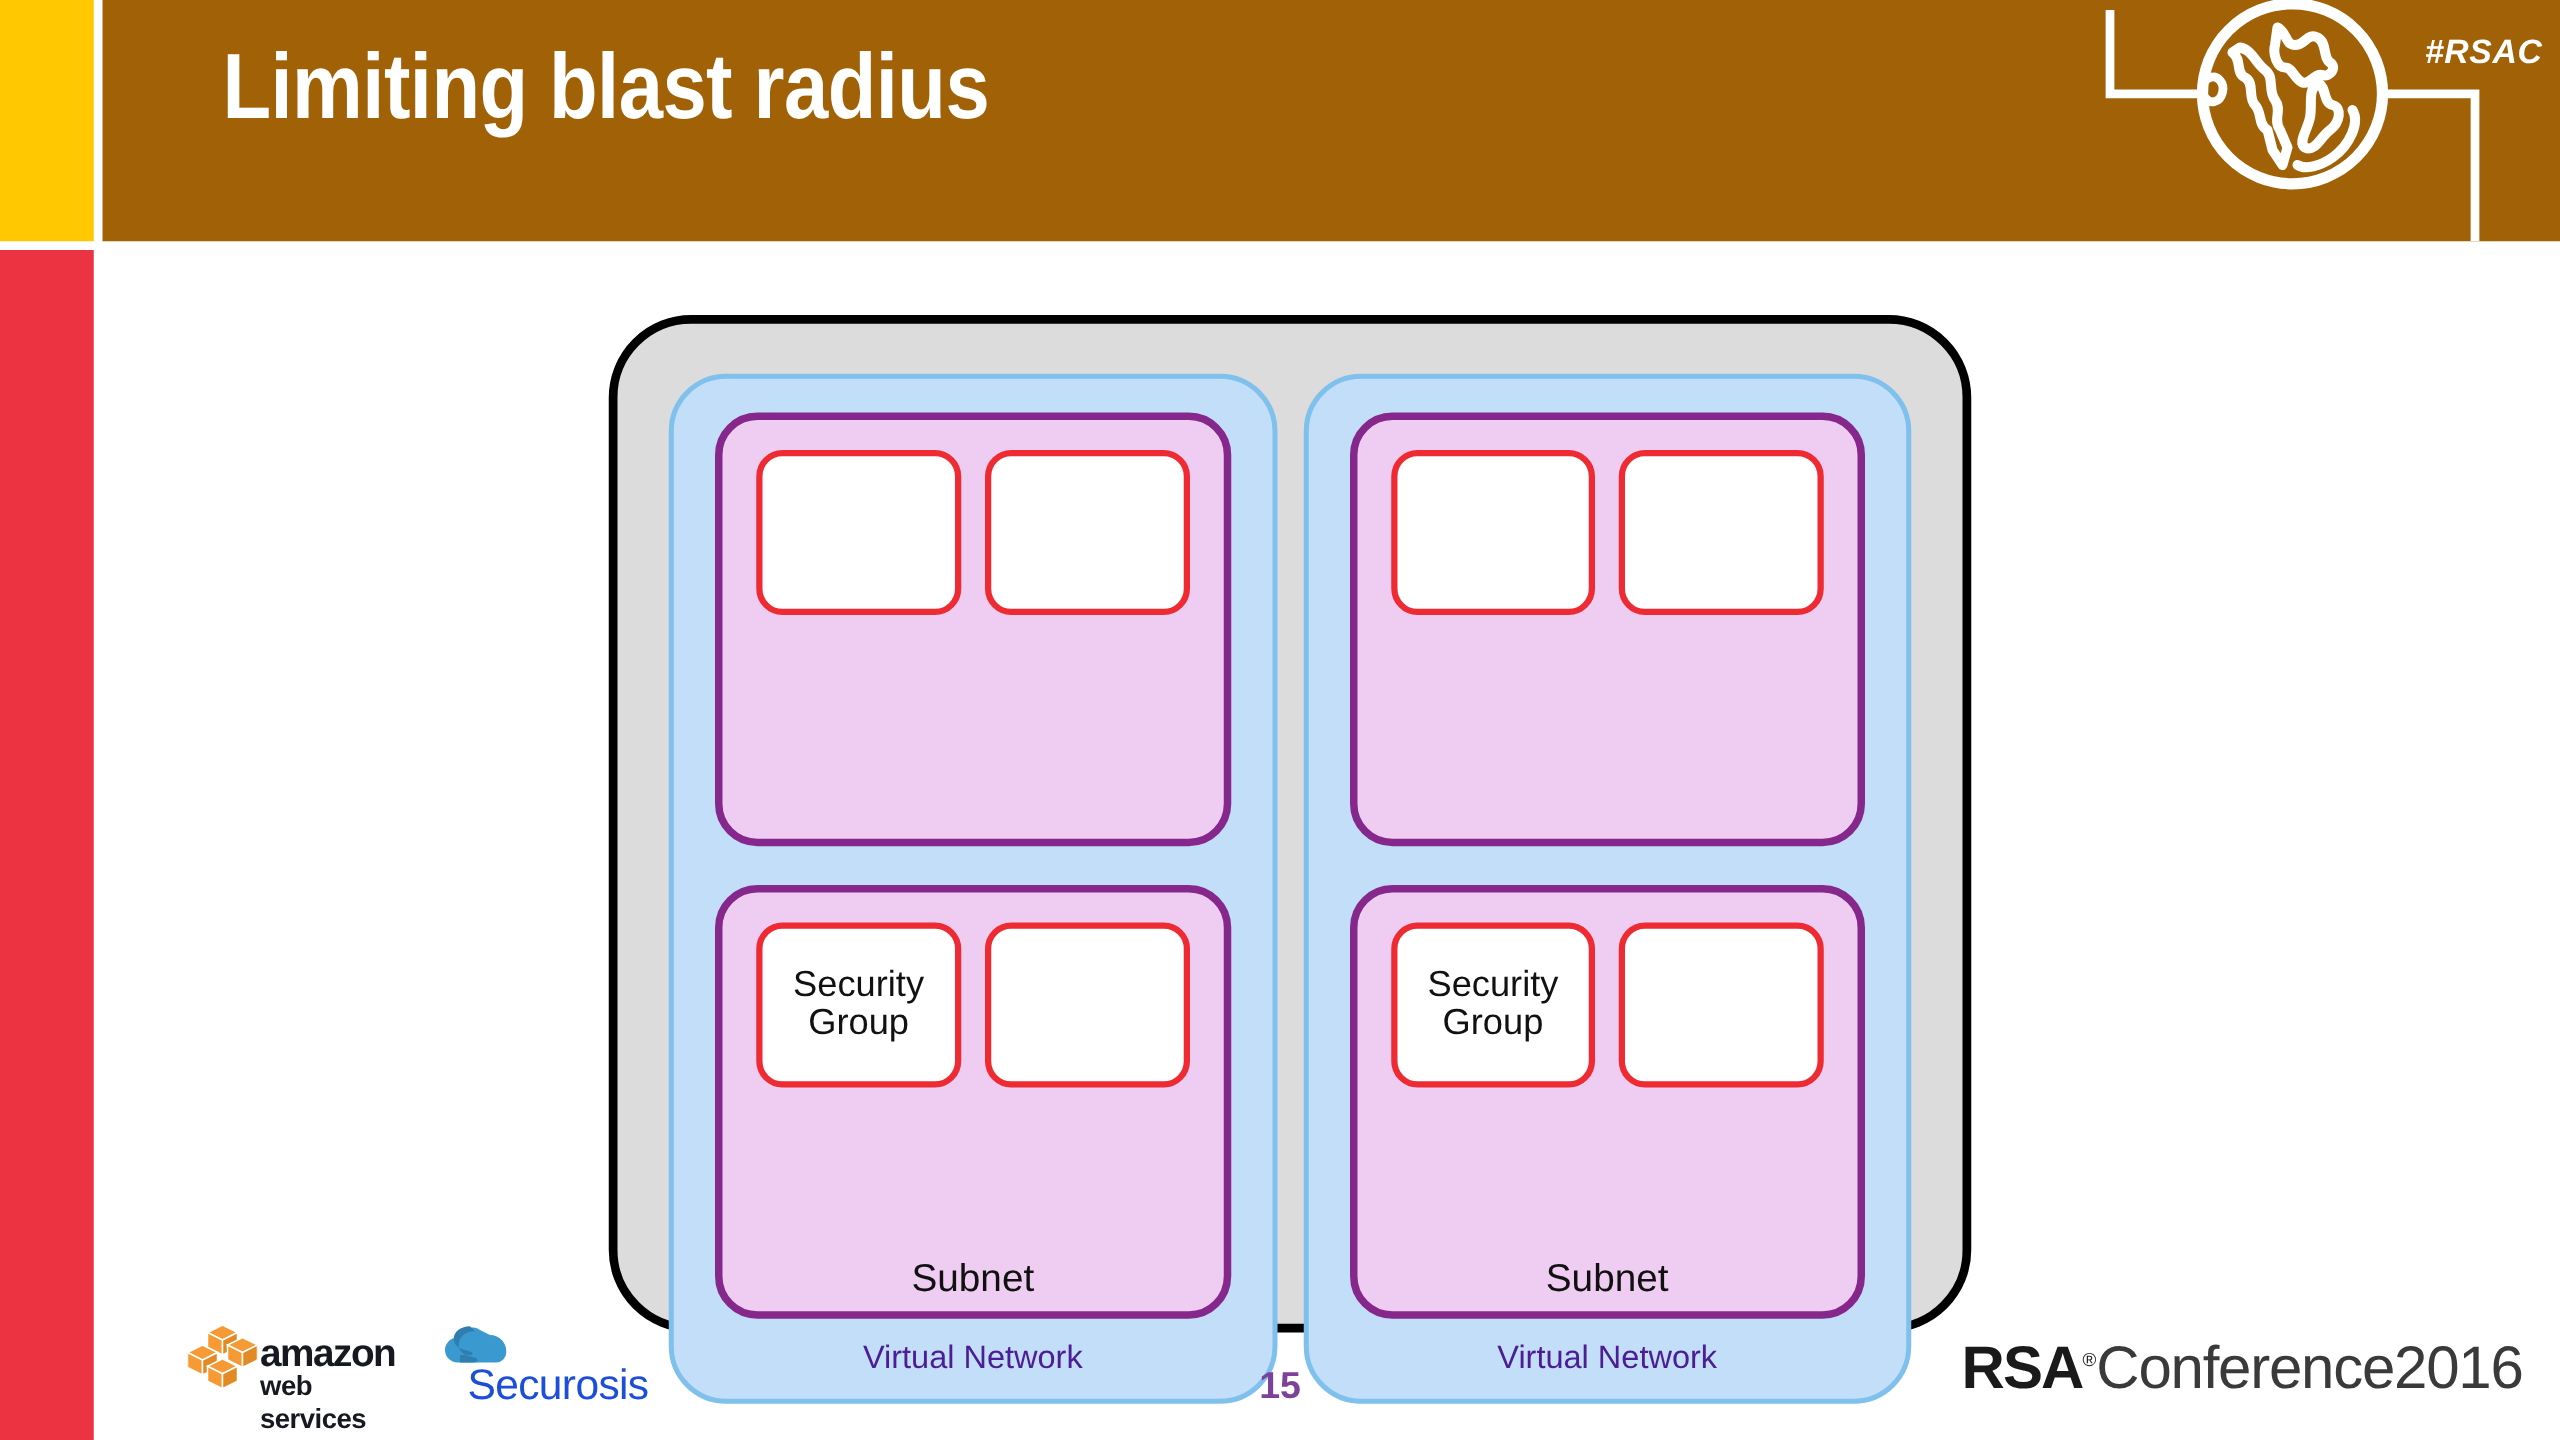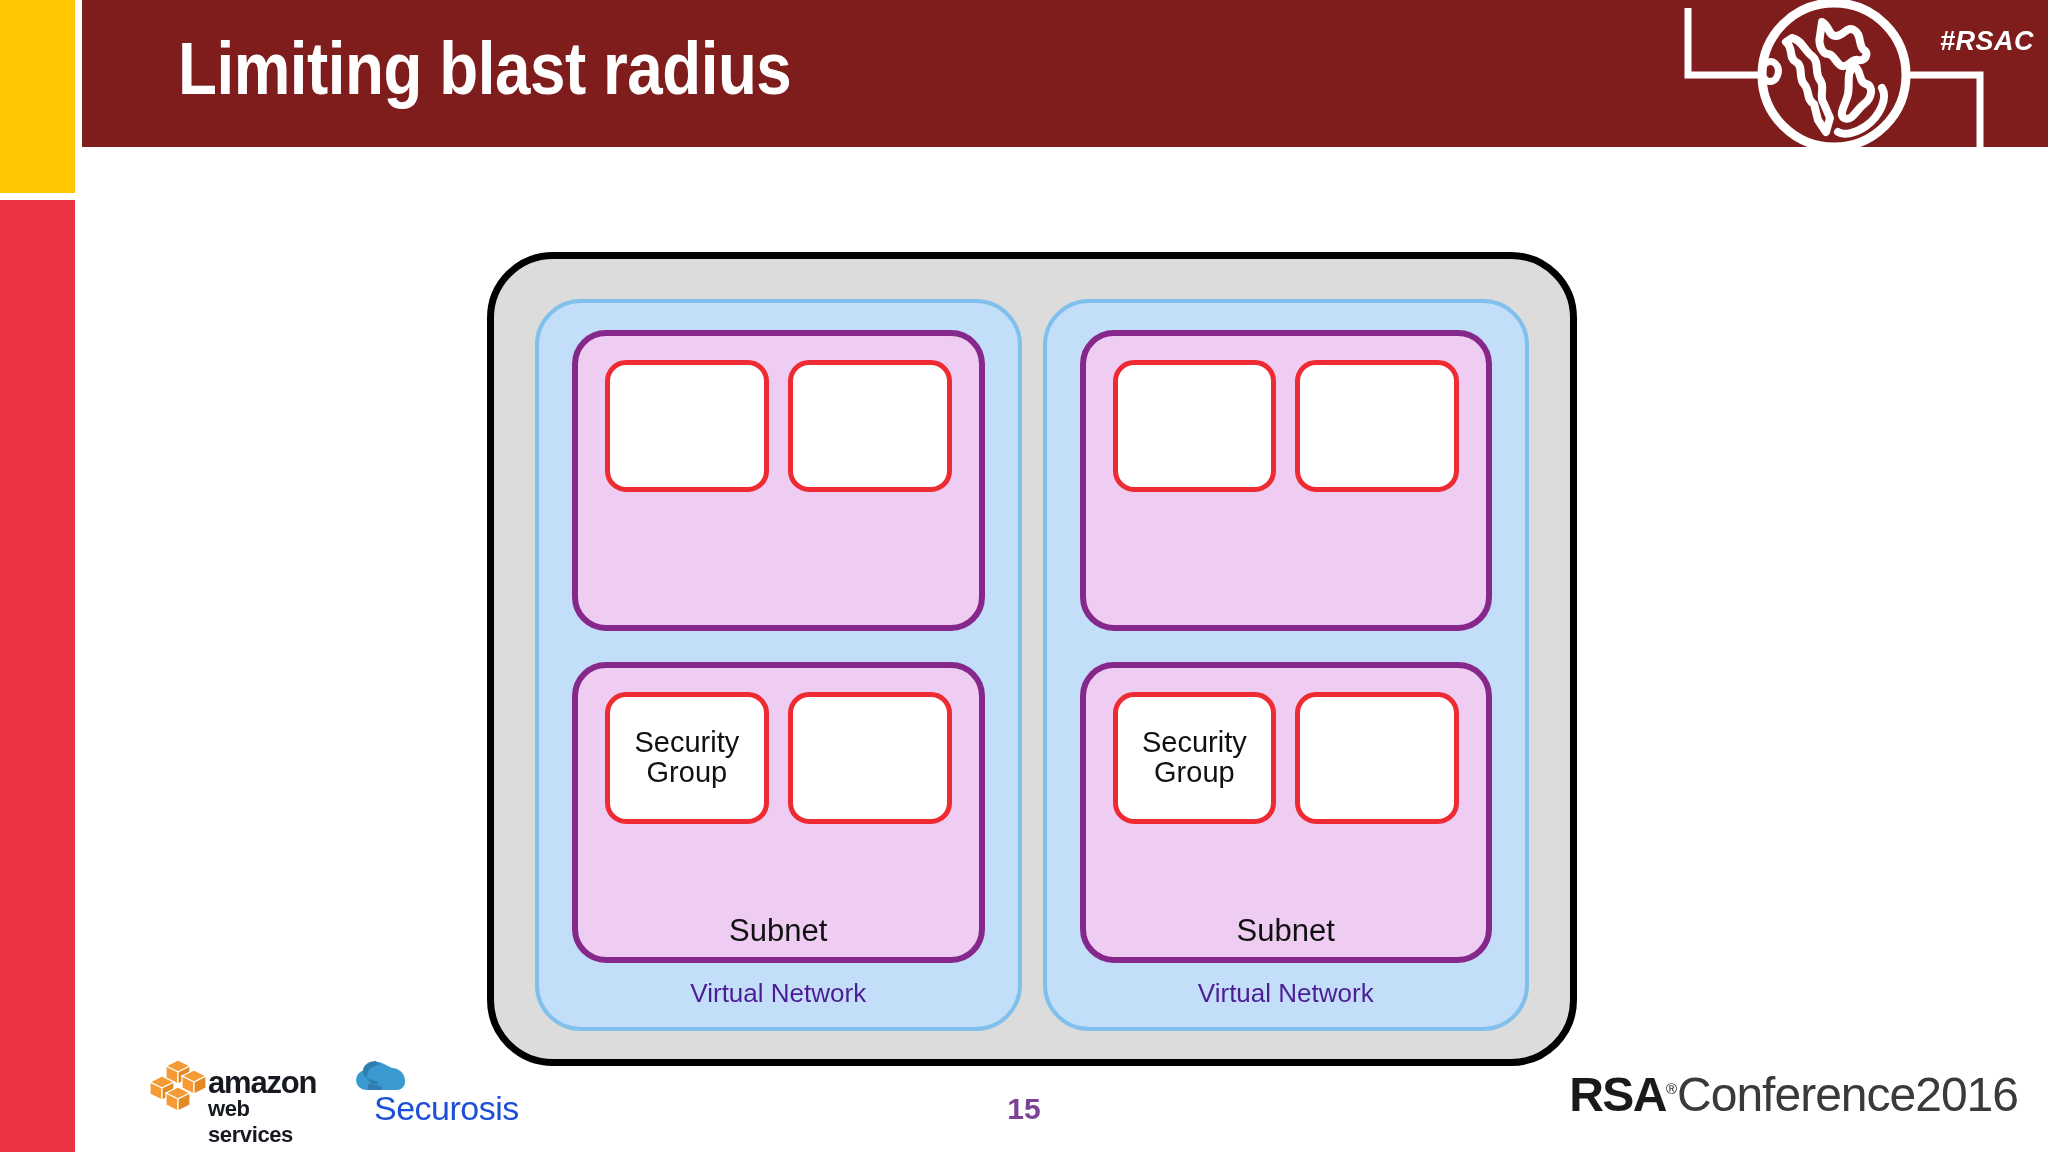--- a/index.html
+++ b/index.html
@@ -26,22 +26,22 @@
     position: absolute;
     left: 0; top: 200px;
     width: 75px; height: 952px;
     background: #EC3341;
   }
 
   
   .title-band {
     position: absolute;
     left: 82px; top: 0;
-    width: 1966px; height: 147px;
-    background: #7f1d1d;
+    width: 1966px; height: 193px;
+    background: #a16207;
     overflow: hidden;
   }
   .title-text {
     position: absolute;
     left: 96px;
     top: 26px;
     color: #ffffff;
     font-size: 74px;
     font-weight: bold;
     font-family: "Liberation Sans Narrow", "Liberation Sans", sans-serif;
@@ -96,21 +96,21 @@
     font-size: 31px;
     color: #111111;
     font-family: "Liberation Sans Narrow", "Liberation Sans", sans-serif;
     letter-spacing: 0.2px;
   }
   .vnet-row {
     position: absolute;
     left: 41px;
     top: 40px;
     right: 41px;
-    height: 732px;
+    height: 824px;
     display: flex;
     gap: 21px;
   }
   
   .vnet {
     position: relative;
     flex: 1 1 0;
     box-sizing: border-box;
     background: #C3DEF9;
     border: 4px solid #7FC0EC;

